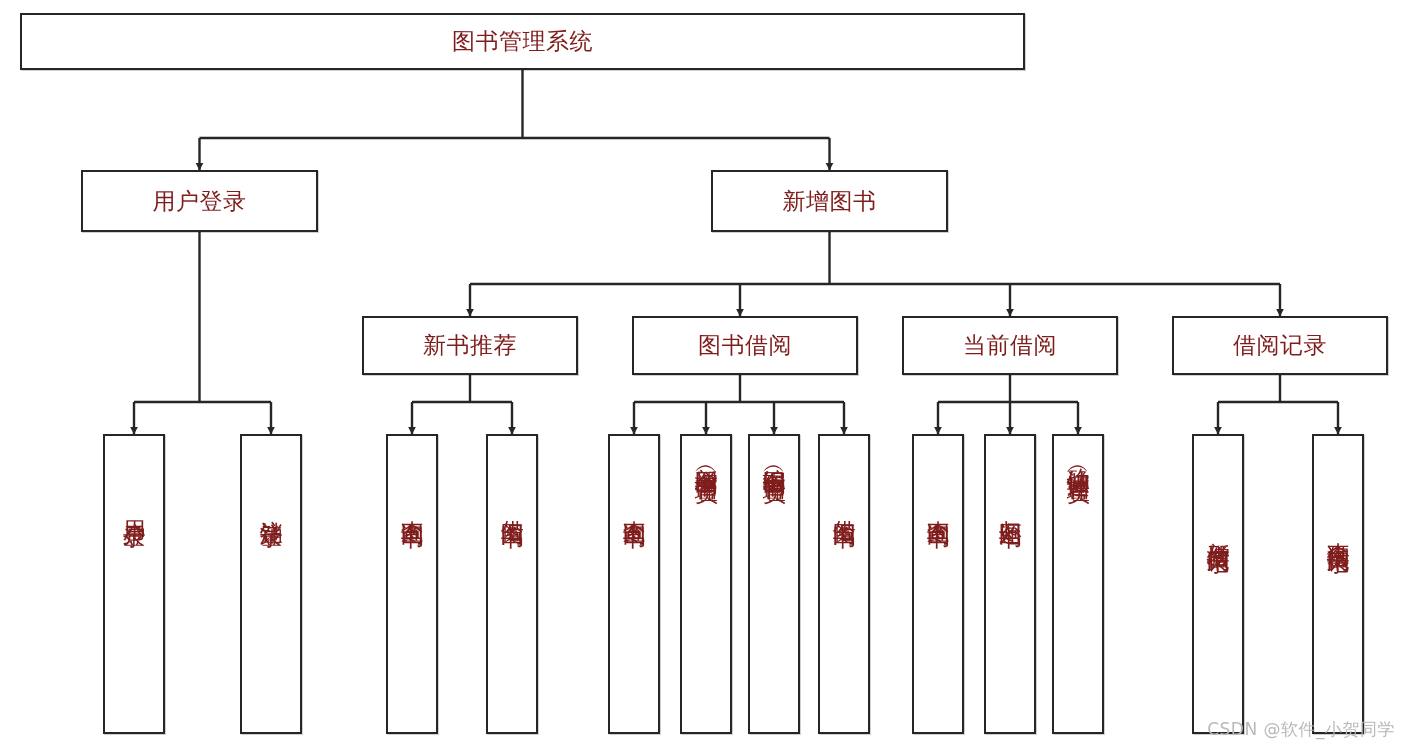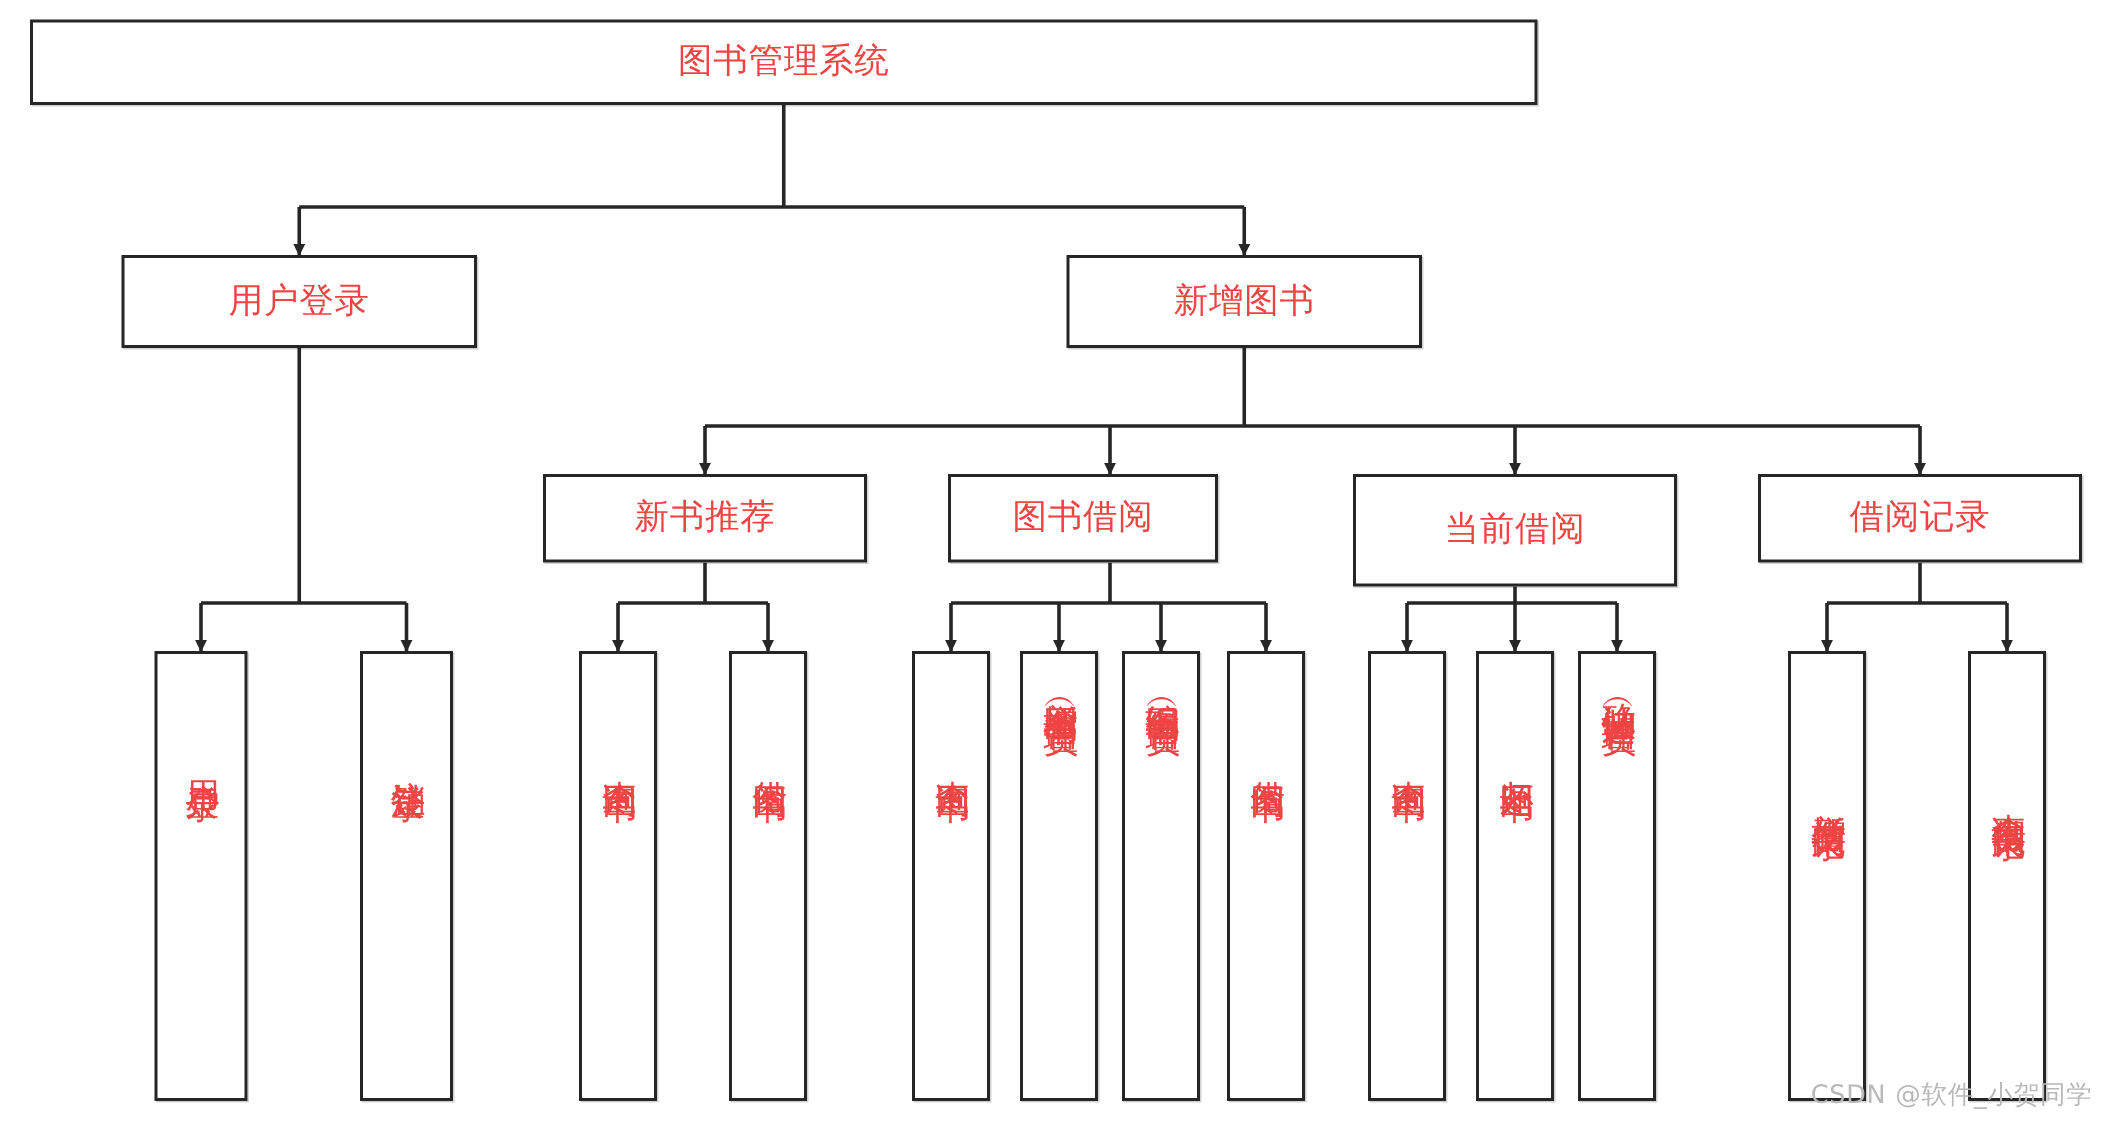--- a/index.html
+++ b/index.html
@@ -27,21 +27,21 @@
     pointer-events: none;
   }
   .node {
     position: absolute;
     box-sizing: border-box;
     border: 2px solid #262626;
     background: #ffffff;
     display: flex;
     align-items: center;
     justify-content: center;
-    color: #ef4444;
+    color: #7f1d1d;
     text-align: center;
     box-shadow: 1px 1px 0 rgba(0,0,0,0.18);
   }
   .node .label {
     display: block;
     line-height: 1.15;
     letter-spacing: 0.5px;
   }
   .node.horizontal .label {
     font-size: 23px;
@@ -133,24 +133,24 @@
       </div>
       <div class="node horizontal" style="left: 81px; top: 170px; width: 237px; height: 62px;">
         <span class="label">用户登录</span>
       </div>
       <div class="node horizontal" style="left: 711px; top: 170px; width: 237px; height: 62px;">
         <span class="label">新增图书</span>
       </div>
       <div class="node horizontal" style="left: 362px; top: 316px; width: 216px; height: 59px; justify-content: center;">
         <span class="label">新书推荐</span>
       </div>
-      <div class="node horizontal" style="left: 632px; top: 316px; width: 180px; height: 59px;">
+      <div class="node horizontal" style="left: 632px; top: 316px; width: 226px; height: 59px;">
         <span class="label">图书借阅</span>
       </div>
-      <div class="node horizontal" style="left: 902px; top: 316px; width: 216px; height: 75px;">
+      <div class="node horizontal" style="left: 902px; top: 316px; width: 216px; height: 59px;">
         <span class="label">当前借阅</span>
       </div>
       <div class="node horizontal" style="left: 1172px; top: 316px; width: 216px; height: 59px;">
         <span class="label">借阅记录</span>
       </div>
       <div class="node vertical mid" style="left: 103px; top: 434px; width: 62px; height: 300px;">
         <span class="label">用户登录</span>
       </div>
       <div class="node vertical mid" style="left: 240px; top: 434px; width: 62px; height: 300px;">
         <span class="label">注销登录</span>

